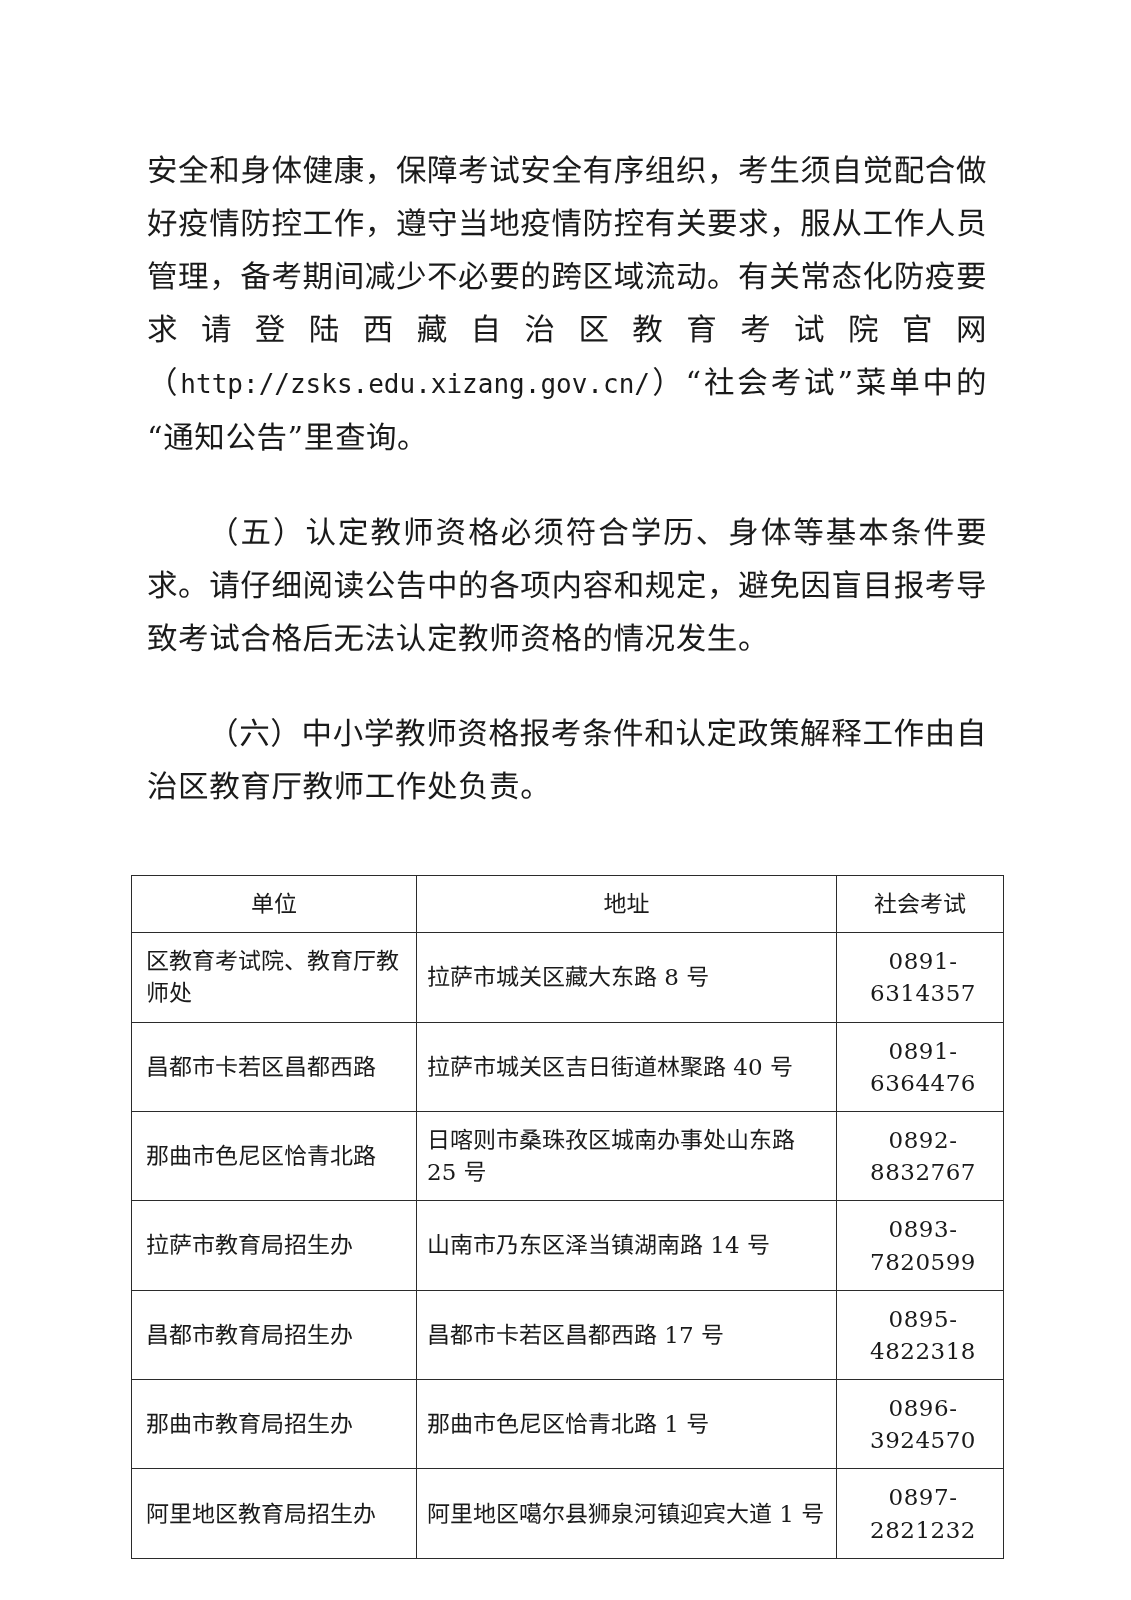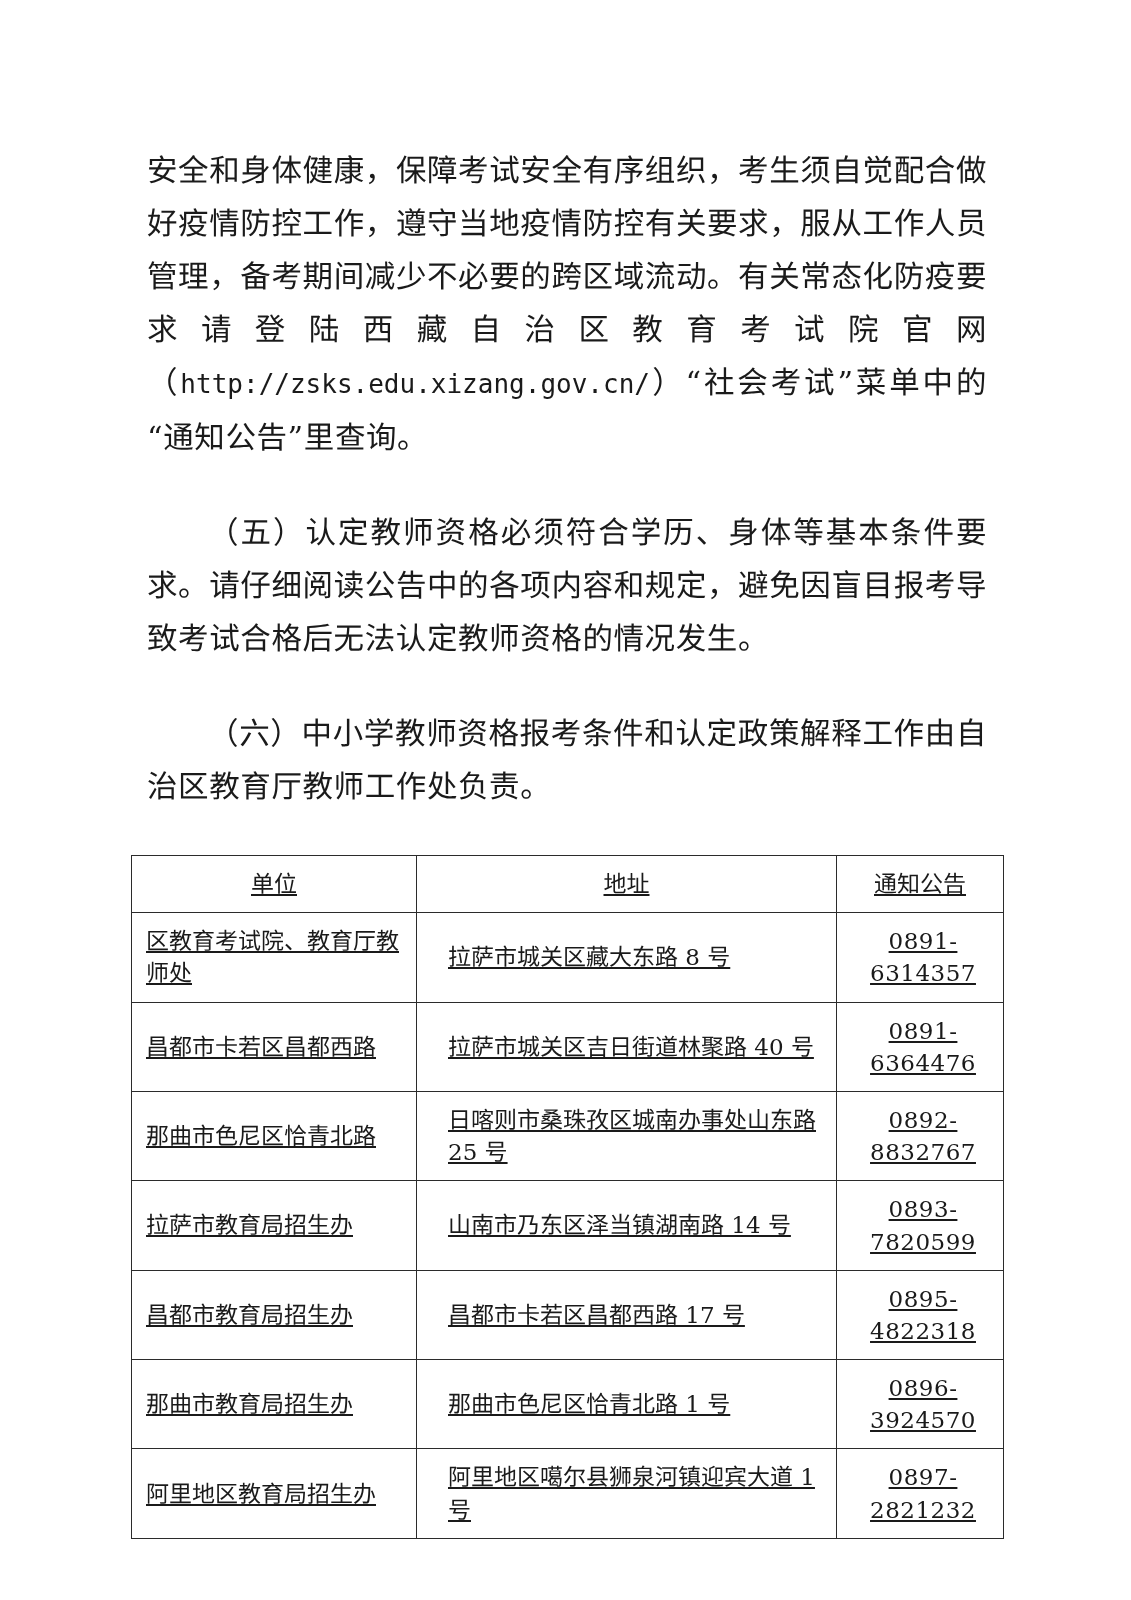--- a/index.html
+++ b/index.html
@@ -49,42 +49,41 @@
     padding-left: 64px;
     letter-spacing: 1px;
     font-family: "DejaVu Sans", "Liberation Sans", sans-serif;
   }
   .spacer-sm { height: 10px; }
   .spacer-md { height: 20px; }
 
   table.contact {
     border-collapse: collapse;
     width: 872px;
-    margin-top: 6px;
+    margin-top: 26px;
     table-layout: fixed;
-    text-decoration: underline;
   }
   table.contact th, table.contact td {
     border: 1px solid #2b2b2b;
     font-size: 23px;
     font-weight: normal;
     line-height: 1.4;
     padding: 12px 10px;
     font-family: "DejaVu Serif", "Liberation Serif", serif;
   }
   table.contact th {
     text-align: center;
   }
   table.contact td.unit {
     text-align: left;
     padding-left: 14px;
   }
   table.contact td.addr {
     text-align: left;
-    padding-left: 31px;
+    padding-left: 10px;
   }
   table.contact td.tel {
     text-align: center;
     font-family: "DejaVu Serif", "Liberation Serif", serif;
     letter-spacing: 0.5px;
     padding-left: 16px;
   }
   col.c-unit { width: 285px; }
   col.c-addr { width: 420px; }
   col.c-tel  { width: 167px; }
@@ -111,21 +110,21 @@
     <table class="contact">
       <colgroup>
         <col class="c-unit">
         <col class="c-addr">
         <col class="c-tel">
       </colgroup>
       <thead>
         <tr>
           <th>单位</th>
           <th>地址</th>
-          <th>通知公告</th>
+          <th>社会考试</th>
         </tr>
       </thead>
       <tbody id="contact-tbody">
           <tr>
             <td class="unit">区教育考试院、教育厅教师处</td>
             <td class="addr">拉萨市城关区藏大东路 8 号</td>
             <td class="tel">0891-6314357</td>
           </tr>
           <tr>
             <td class="unit">昌都市卡若区昌都西路</td>

